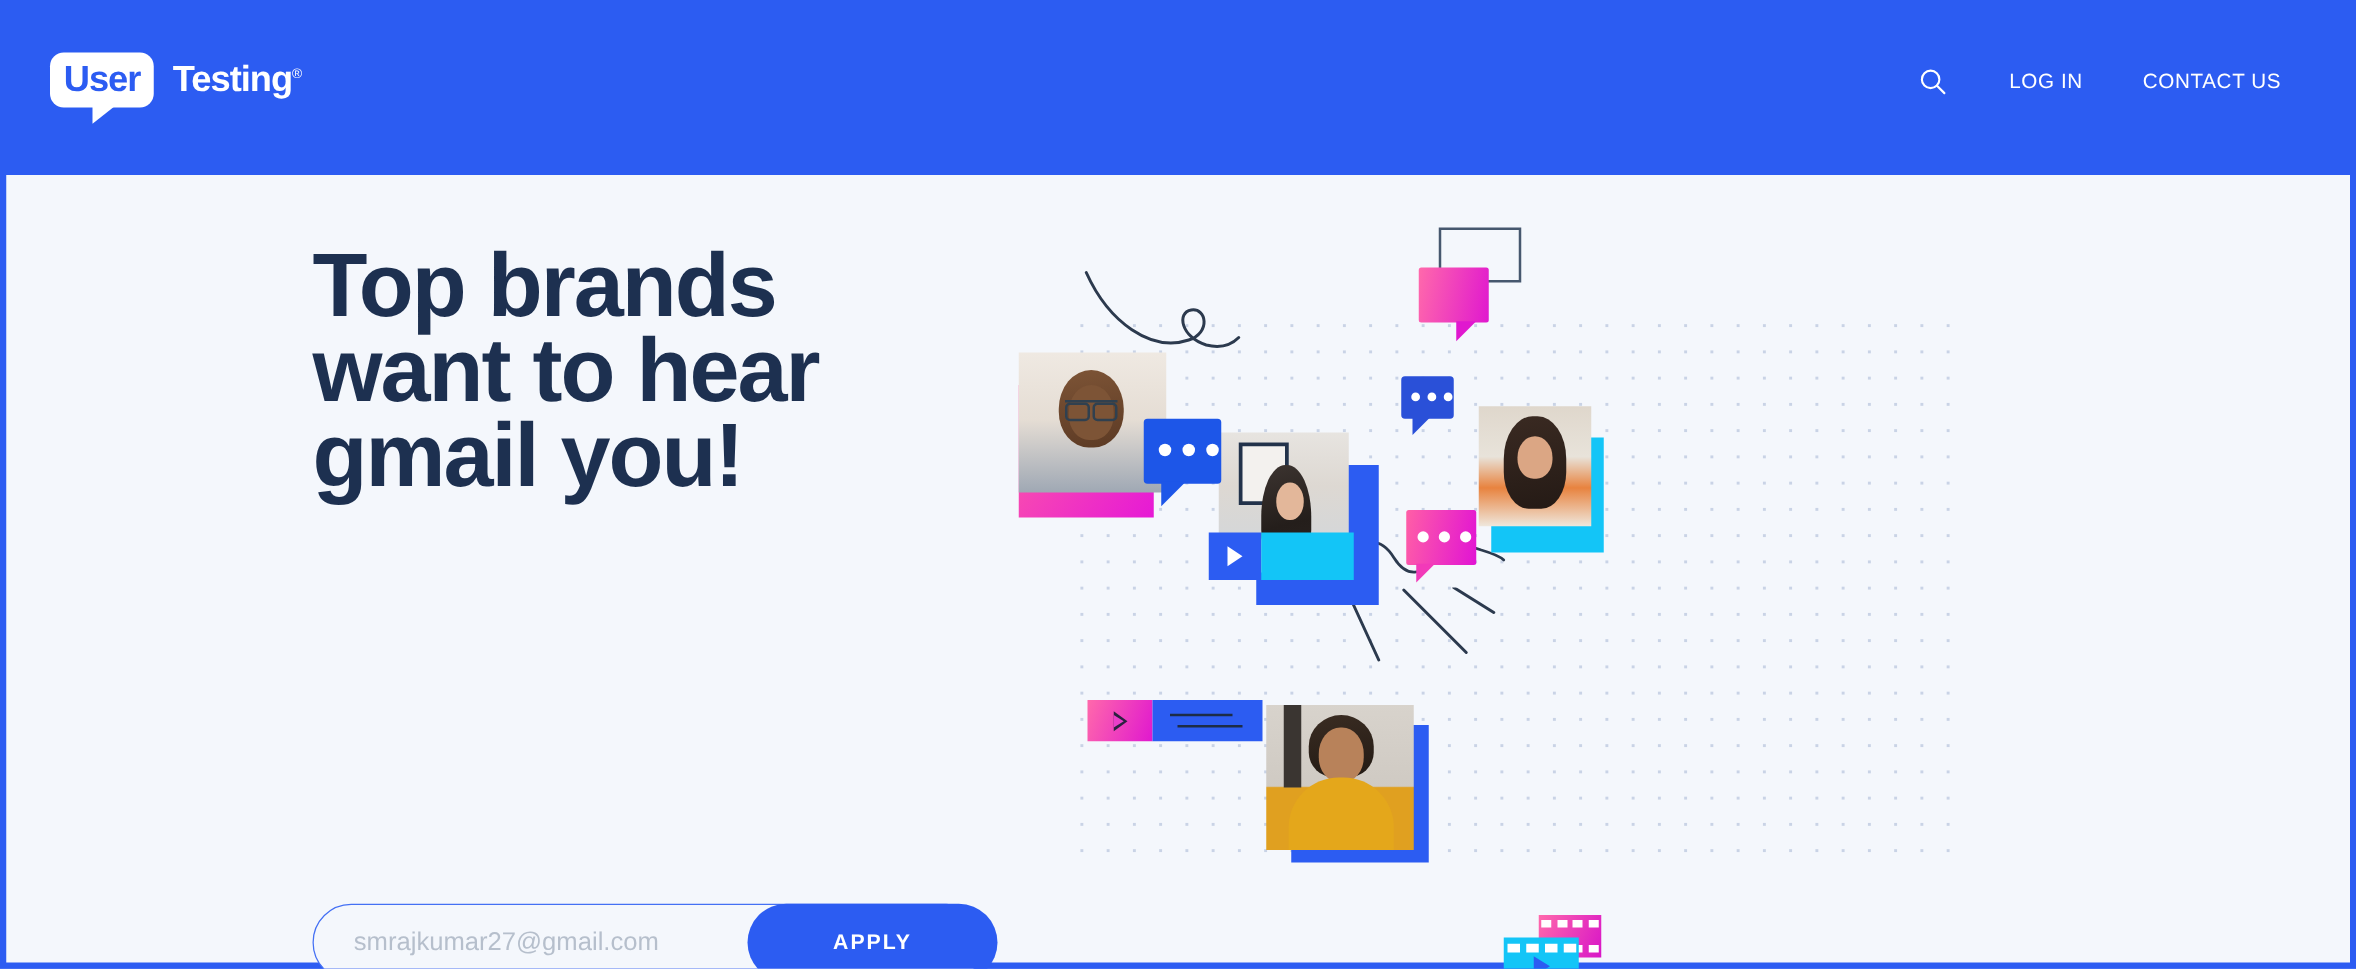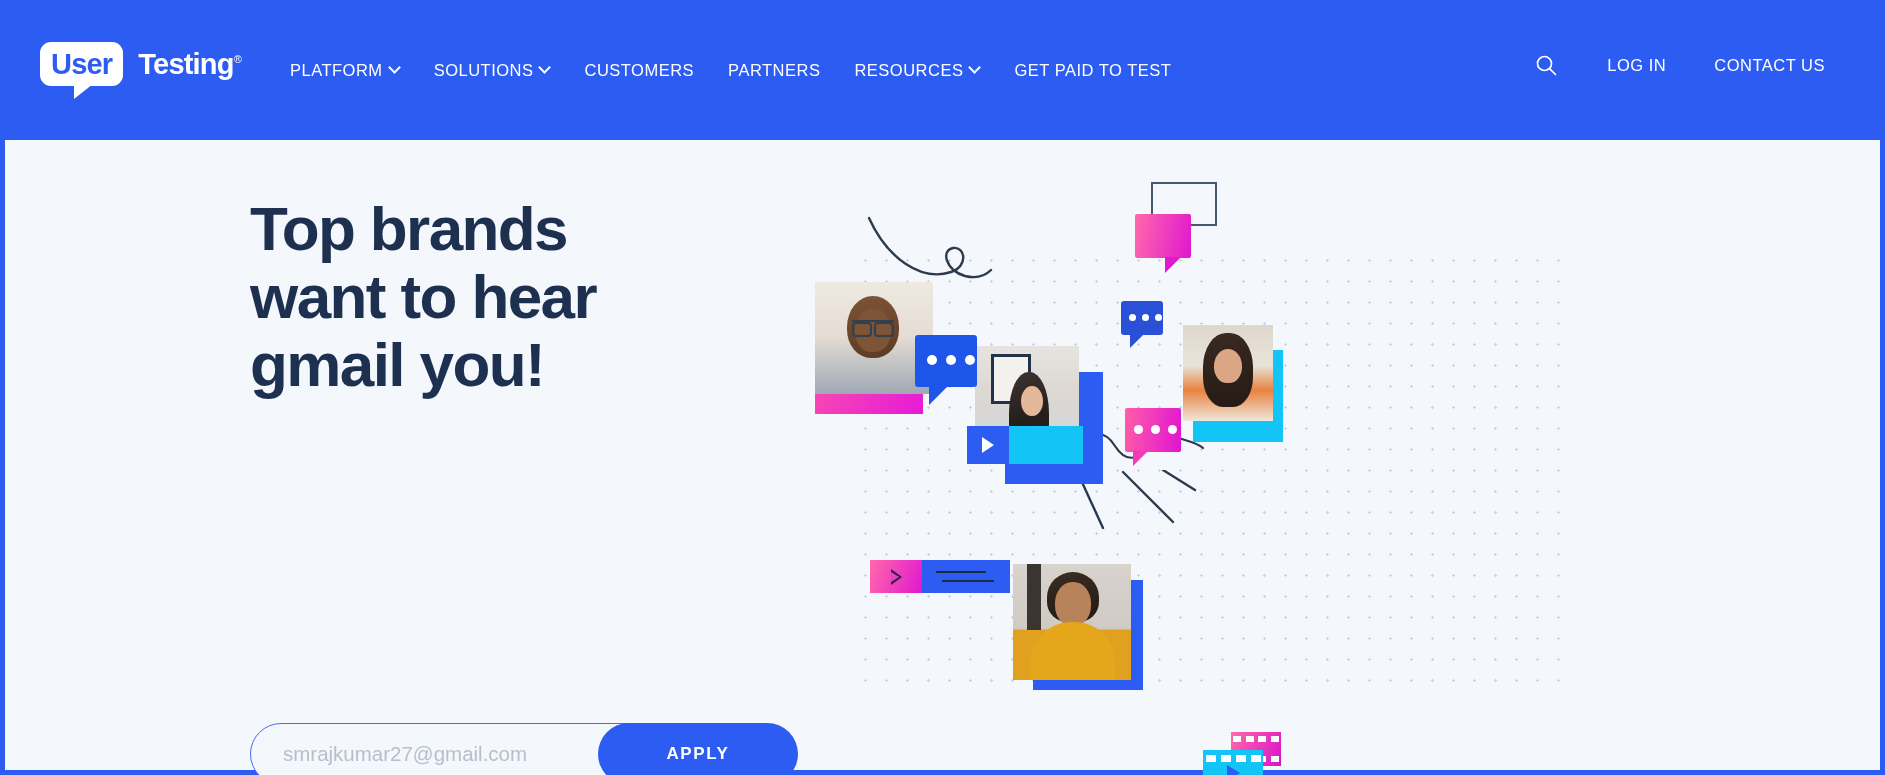--- a/index.html
+++ b/index.html
@@ -131,21 +131,21 @@
   
   .copy {
     position: absolute;
     left: 245px; top: 55px;
     width: 620px;
   }
   h1.headline {
     margin: 0;
     font-family: "Liberation Sans", sans-serif;
     font-weight: bold;
-    font-size: 62px;
+    font-size: 72px;
     line-height: 68px;
     letter-spacing: -1.6px;
     color: #1d3050;
   }
   .subhead {
     margin: 36px 0 0 0;
     font-size: 23.5px;
     line-height: 36px;
     color: #5d6c84;
     max-width: 560px;
@@ -425,37 +425,20 @@
 
     <div class="logo">
       <span class="logo-bubble">
         <span class="logo-user">User</span>
       </span>
       <span class="logo-testing">
         <span>Testing</span><span class="logo-reg">®</span>
       </span>
     </div>
 
-    <div class="nav-links">
-      <a class="nav-link">
-        <span>PLATFORM</span>
-        <span class="caret"></span>
-      </a>
-      <a class="nav-link">
-        <span>SOLUTIONS</span>
-        <span class="caret"></span>
-      </a>
-      <a class="nav-link">CUSTOMERS</a>
-      <a class="nav-link">PARTNERS</a>
-      <a class="nav-link">
-        <span>RESOURCES</span>
-        <span class="caret"></span>
-      </a>
-      <a class="nav-link">GET PAID TO TEST</a>
-    </div>
 
     <div class="nav-right">
       <span class="search-icon-btn">
         <svg width="24" height="24" viewBox="0 0 24 24" fill="none">
           <circle cx="10.5" cy="10.5" r="7" stroke="#ffffff" stroke-width="1.7"></circle>
           <line x1="15.6" y1="15.6" x2="21.5" y2="21.5" stroke="#ffffff" stroke-width="1.7" stroke-linecap="round"></line>
         </svg>
       </span>
       <a class="nav-link login">LOG IN</a>
       <a class="nav-link">CONTACT US</a>

